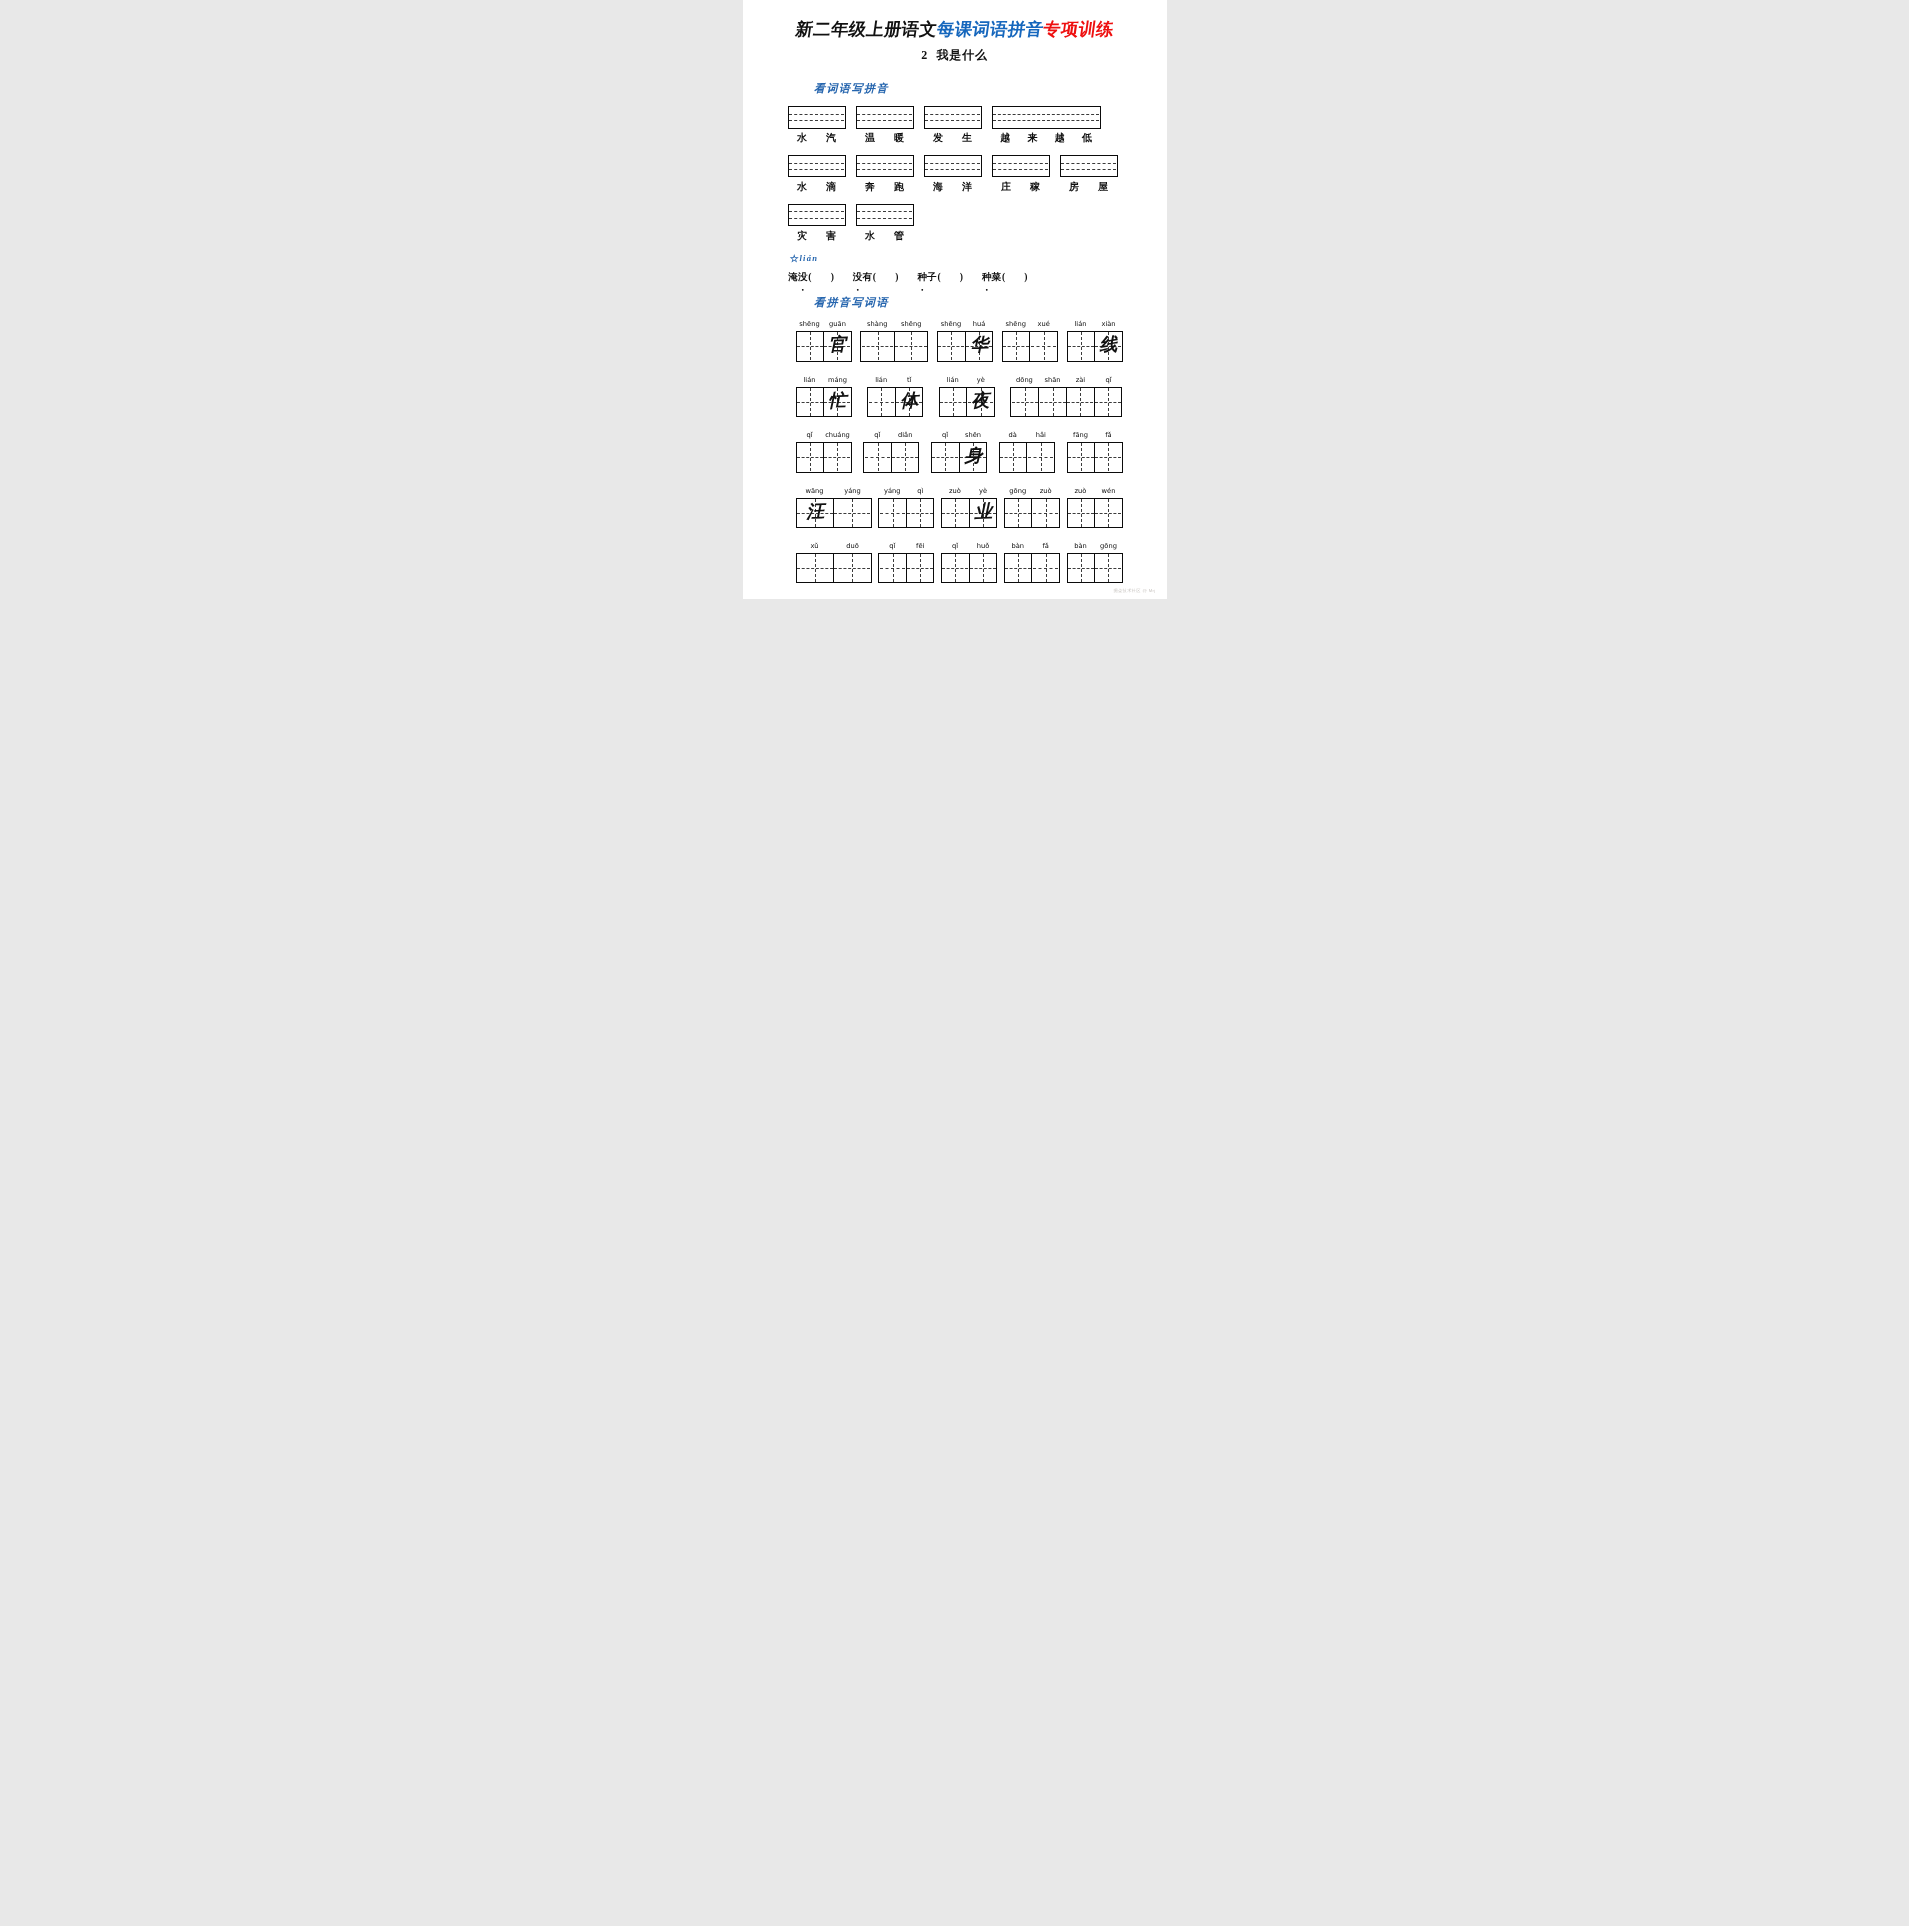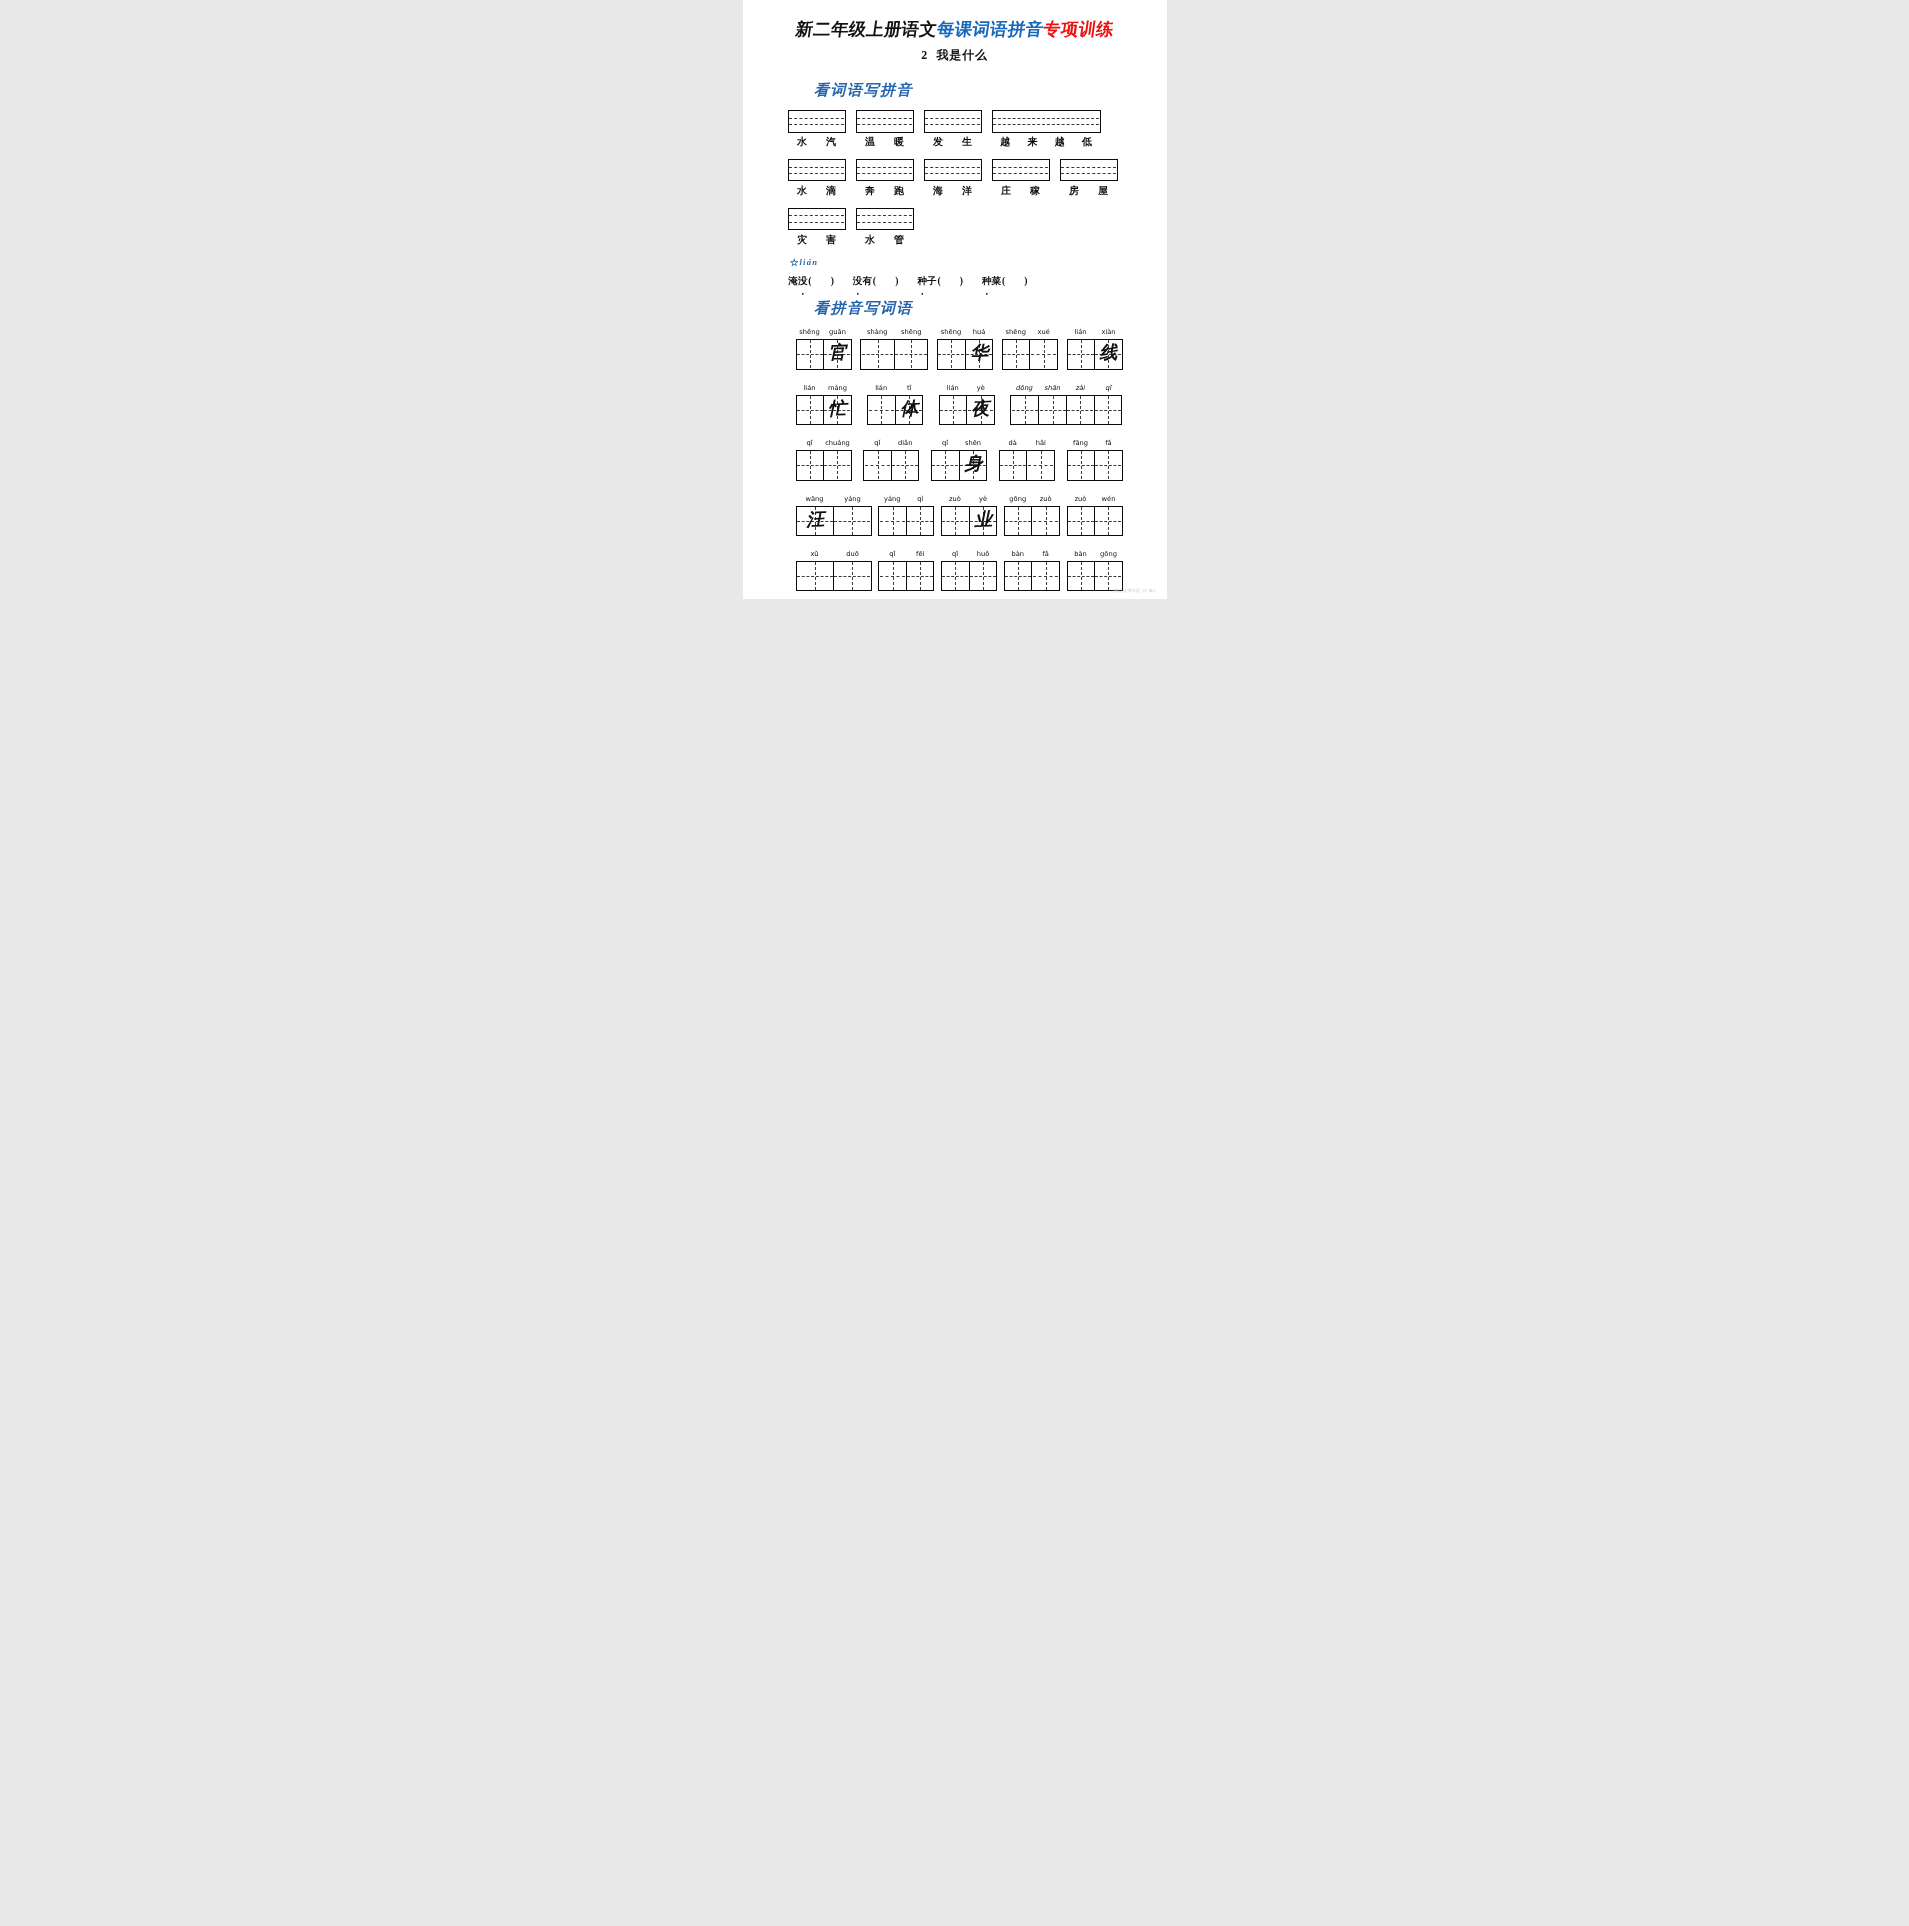--- a/index.html
+++ b/index.html
@@ -18,21 +18,21 @@
     margin-bottom:6.2px;
   }
   .title .t-blue{}
   .subtitle{
     text-align:center;font-size:12px;font-weight:bold;margin-bottom:17px;letter-spacing:0.8px;
   }
   .subtitle .lesson-no{margin-right:8.5px;}
 
   
   .sec-header{
-    font-weight:bold;font-style:italic;font-size:15px;letter-spacing:1.5px;
+    font-weight:bold;font-style:italic;font-size:11px;letter-spacing:1.5px;
     margin:0 0 10px 26.6px;
   }
   .poly-header{
     font-weight:bold;font-style:italic;font-size:8.5px;letter-spacing:1.2px;
     margin:11.6px 0 7px 2.3px;display:flex;align-items:center;gap:0.8px;
   }
   .poly-header .star{font-size:10px;font-style:normal;letter-spacing:0;}
 
   
   .s1-row{display:flex;gap:10px;margin-bottom:12px;}
@@ -390,21 +390,21 @@
                 <div class="vdash"></div>
                 <div class="hdash"></div>
               </div>
               <div class="cell">
                 <div class="vdash"></div>
                 <div class="hdash"></div>
                 <span class="hw">夜</span>
               </div>
             </div>
           </div>
-          <div class="s2-group" style="width: 112px; font-style: italic;">
+          <div class="s2-group" style="width: 112px;">
             <div class="s2-pinyin">
               <span class="syl">dōng</span>
               <span class="syl">shān</span>
               <span class="syl">zài</span>
               <span class="syl">qǐ</span>
             </div>
             <div class="grid-box">
               <div class="cell">
                 <div class="vdash"></div>
                 <div class="hdash"></div>

